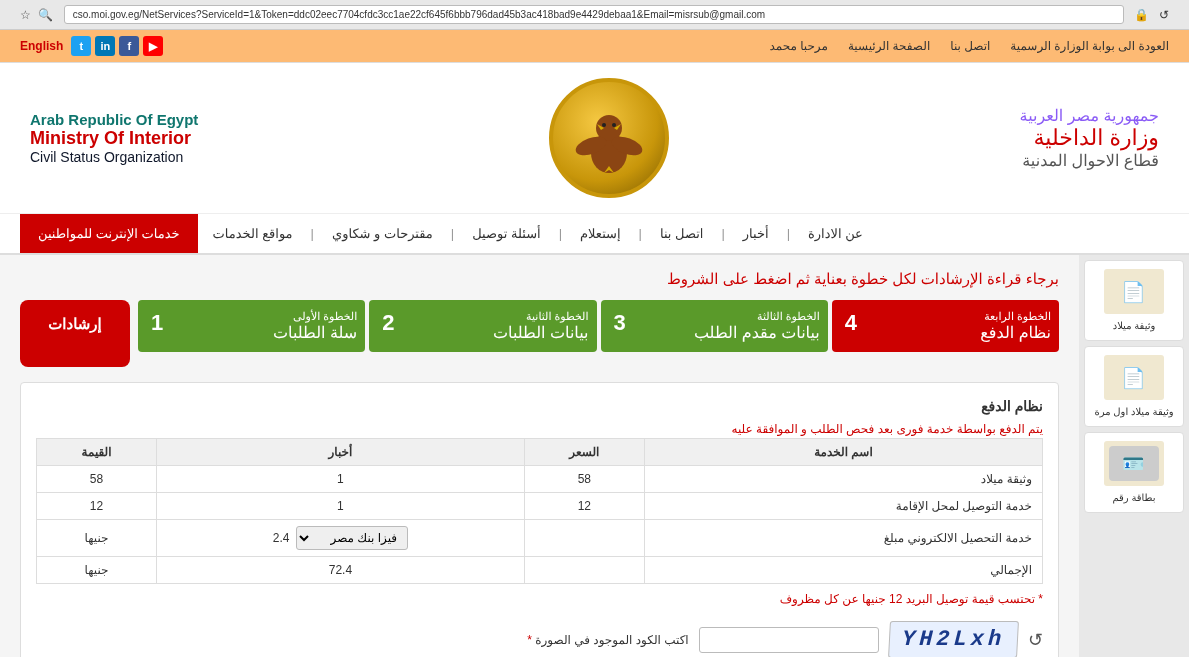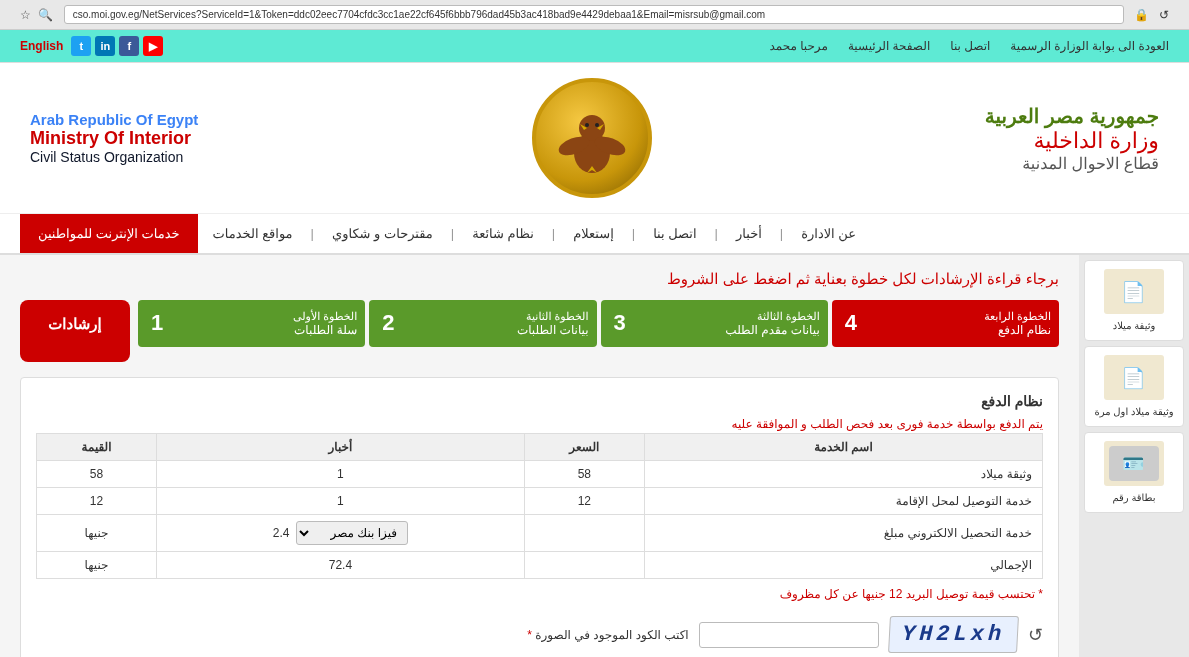--- a/index.html
+++ b/index.html
@@ -1,20 +1,20 @@
 <!DOCTYPE html>
 <html><head>
   <meta charset="utf-8">
   <style>
     * { margin: 0; padding: 0; box-sizing: border-box; }
     body { font-family: Arial, sans-serif; font-size: 13px; background: #f5f5f5; min-width: 1189px; }
 
     
     .top-bar {
-      background: #5eead4;
+      background: #fdba74;
       border-bottom: 1px solid #ddd;
       padding: 6px 20px;
       display: flex;
       align-items: center;
       justify-content: space-between;
       font-size: 12px;
     }
     .top-bar-left { display: flex; align-items: center; gap: 8px; }
     .top-bar-lang { color: #c00; font-weight: bold; text-decoration: none; }
     .social-icons { display: flex; gap: 4px; }
@@ -55,37 +55,37 @@
     
     .header {
       background: #fff;
       padding: 15px 30px;
       display: flex;
       align-items: center;
       justify-content: space-between;
       border-bottom: 1px solid #eee;
     }
     .header-left { text-align: left; }
-    .header-left .org-title-en1 { color: #3b82f6; font-size: 15px; font-weight: bold; }
+    .header-left .org-title-en1 { color: #0f766e; font-size: 15px; font-weight: bold; }
     .header-left .org-title-en2 { color: #c00; font-size: 18px; font-weight: bold; }
     .header-left .org-title-en3 { color: #0f172a; font-size: 14px; }
     .header-logo { text-align: center; }
     .header-logo .logo-circle {
       width: 120px; height: 120px; border-radius: 50%;
       background: radial-gradient(circle at 40% 35%, #f5c842, #c8960a 60%, #7a5a00);
       border: 4px solid #c8960a;
       display: flex; align-items: center; justify-content: center;
       position: relative; margin: 0 auto;
     }
     .logo-eagle {
       font-size: 50px; color: #8B4513; line-height: 1;
       display: flex; align-items: center; justify-content: center;
     }
     .header-right { text-align: right; direction: rtl; }
-    .header-right .org-title-ar1 { color: #4d7c0f; font-size: 20px; font-weight: bold; }
+    .header-right .org-title-ar1 { color: #8b5cf6; font-size: 16px; }
     .header-right .org-title-ar2 { color: #c00; font-size: 22px; font-weight: normal; }
     .header-right .org-title-ar3 { color: #555; font-size: 16px; }
 
     
     .main-nav {
       background: #fff;
       border-bottom: 2px solid #ddd;
       display: flex;
       align-items: center;
       justify-content: flex-end;
@@ -143,21 +143,21 @@
     .step-btn.active { background: #c00; color: #fff; }
     .step-btn.green { background: #5a9a2a; color: #fff; }
     .step-btn .step-num {
       font-size: 22px;
       font-weight: bold;
       display: block;
       float: left;
       margin-left: 5px;
     }
     .step-btn .step-text { font-size: 11px; display: block; text-align: right; }
-    .step-btn .step-label { font-size: 12px; display: block; text-align: right; }
+    .step-btn .step-label { font-size: 16px; display: block; text-align: right; }
 
     
     .instructions-side {
       width: 110px;
       background: #c00;
       color: #fff;
       text-align: center;
       padding: 15px 5px;
       font-size: 15px;
       font-weight: bold;
@@ -375,21 +375,21 @@
 
 <div class="main-nav">
   <span class="nav-item">عن الادارة</span>
   <span class="nav-sep">|</span>
   <span class="nav-item">أخبار</span>
   <span class="nav-sep">|</span>
   <span class="nav-item">اتصل بنا</span>
   <span class="nav-sep">|</span>
   <span class="nav-item">إستعلام</span>
   <span class="nav-sep">|</span>
-  <span class="nav-item">نظام شائعة</span>
+  <span class="nav-item">أسئلة توصيل</span>
   <span class="nav-sep">|</span>
   <span class="nav-item">مقترحات و شكاوي</span>
   <span class="nav-sep">|</span>
   <span class="nav-item">مواقع الخدمات</span>
   <span class="nav-item active">خدمات الإنترنت للمواطنين</span>
 </div>
 
 <div class="content-wrapper">
   <div class="main-content">
 

